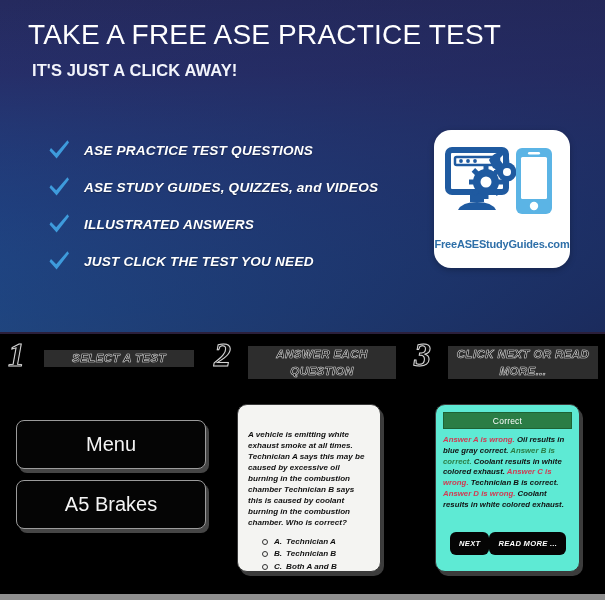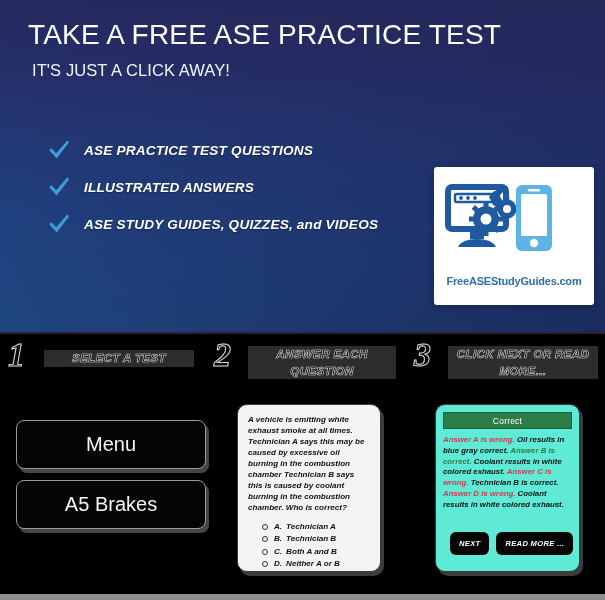--- a/index.html
+++ b/index.html
@@ -51,21 +51,21 @@
     font-weight: 400;
     white-space: nowrap;
     font-family: "Liberation Sans", sans-serif;
   }
   .hero-sub {
     position: absolute;
     left: 32px;
     top: 61px;
     font-size: 16.5px;
     color: #f2f4fb;
-    font-weight: 400;
+    font-weight: 700;
     letter-spacing: 0.1px;
     white-space: nowrap;
   }
 
   
   .bullets {
     position: absolute;
     left: 48px;
     top: 132px;
     width: 380px;
@@ -91,27 +91,26 @@
     letter-spacing: 0.2px;
     white-space: nowrap;
     text-shadow: 0 1px 1px rgba(0,0,0,0.35);
   }
 
   
   .logo-card {
     position: absolute;
     left: 434px;
     top: 130px;
-    width: 160px;
+    width: 136px;
     height: 138px;
     background: #ffffff;
-    border-radius: 3px;
+    border-radius: 17px;
     box-shadow: 0 2px 6px rgba(0,0,0,0.25);
     overflow: hidden;
-    margin-top: 37px;
   }
   .logo-art {
     position: absolute;
     left: 10px;
     top: 14px;
     width: 116px;
     height: 86px;
   }
   .logo-url {
     position: absolute;
@@ -210,21 +209,21 @@
   .q-card {
     position: absolute;
     left: 29px;
     top: 68px;
     width: 144px;
     height: 168px;
     background: #f4f4f2;
     border: 1.5px solid #3a3a3a;
     border-radius: 10px;
     box-shadow: 3px 4px 0 rgba(120,120,120,0.5);
-    padding: 9px 10px;
+    padding: 24px 10px;
     box-sizing: border-box;
     overflow: hidden;
   }
   .q-text {
     font-size: 8.1px;
     line-height: 1.36;
     font-weight: bold;
     font-style: italic;
     color: #111;
     font-family: "Liberation Sans", sans-serif;
@@ -286,21 +285,20 @@
     color: #111;
   }
   .a-lead-wrong   { color: #d13a52; }
   .a-lead-correct { color: #2b7d45; }
 
   .a-buttons {
     position: absolute;
     left: 14px;
     bottom: 16px;
     display: flex;
-    gap: 7px;
   }
   .a-btn {
     background: #050505;
     color: #ffffff;
     border-radius: 6px;
     font-size: 7.6px;
     font-weight: bold;
     font-style: italic;
     letter-spacing: 0.3px;
     padding: 7px 9px;
@@ -335,30 +333,36 @@
         <svg class="check-icon" viewBox="0 0 22 24">
           <path d="M1.5 12.5 L3 10 L8.2 15.2 L19.5 2.2 L21 4.4 L8.6 20.4 Z" fill="#3e9bdc"></path>
         </svg>
         <span class="bullet-label">ASE PRACTICE TEST QUESTIONS</span>
       </div>
 
       <div class="bullet-row">
         <svg class="check-icon" viewBox="0 0 22 24">
           <path d="M1.5 12.5 L3 10 L8.2 15.2 L19.5 2.2 L21 4.4 L8.6 20.4 Z" fill="#3e9bdc"></path>
         </svg>
-        <span class="bullet-label">ILLUSTRATED ANSWERS</span>
+        <span class="bullet-label">ASE STUDY GUIDES, QUIZZES, and VIDEOS</span>
       </div>
 
       <div class="bullet-row">
         <svg class="check-icon" viewBox="0 0 22 24">
           <path d="M1.5 12.5 L3 10 L8.2 15.2 L19.5 2.2 L21 4.4 L8.6 20.4 Z" fill="#3e9bdc"></path>
         </svg>
-        <span class="bullet-label">ASE STUDY GUIDES, QUIZZES, and VIDEOS</span>
-      </div>
-
+        <span class="bullet-label">ILLUSTRATED ANSWERS</span>
+      </div>
+
+      <div class="bullet-row">
+        <svg class="check-icon" viewBox="0 0 22 24">
+          <path d="M1.5 12.5 L3 10 L8.2 15.2 L19.5 2.2 L21 4.4 L8.6 20.4 Z" fill="#3e9bdc"></path>
+        </svg>
+        <span class="bullet-label">JUST CLICK  THE TEST YOU NEED</span>
+      </div>
 
     </div>
 
     <div class="logo-card">
       <svg class="logo-art" viewBox="0 0 116 86">
 
         <rect x="4" y="6" width="58" height="42" rx="4" fill="none" stroke="#1f5aa0" stroke-width="6"></rect>
         <rect x="11" y="13" width="44" height="8" rx="1.5" fill="none" stroke="#1f5aa0" stroke-width="2.5"></rect>
         <circle cx="17" cy="17" r="1.9" fill="#1f5aa0"></circle>
         <circle cx="24" cy="17" r="1.9" fill="#1f5aa0"></circle>

